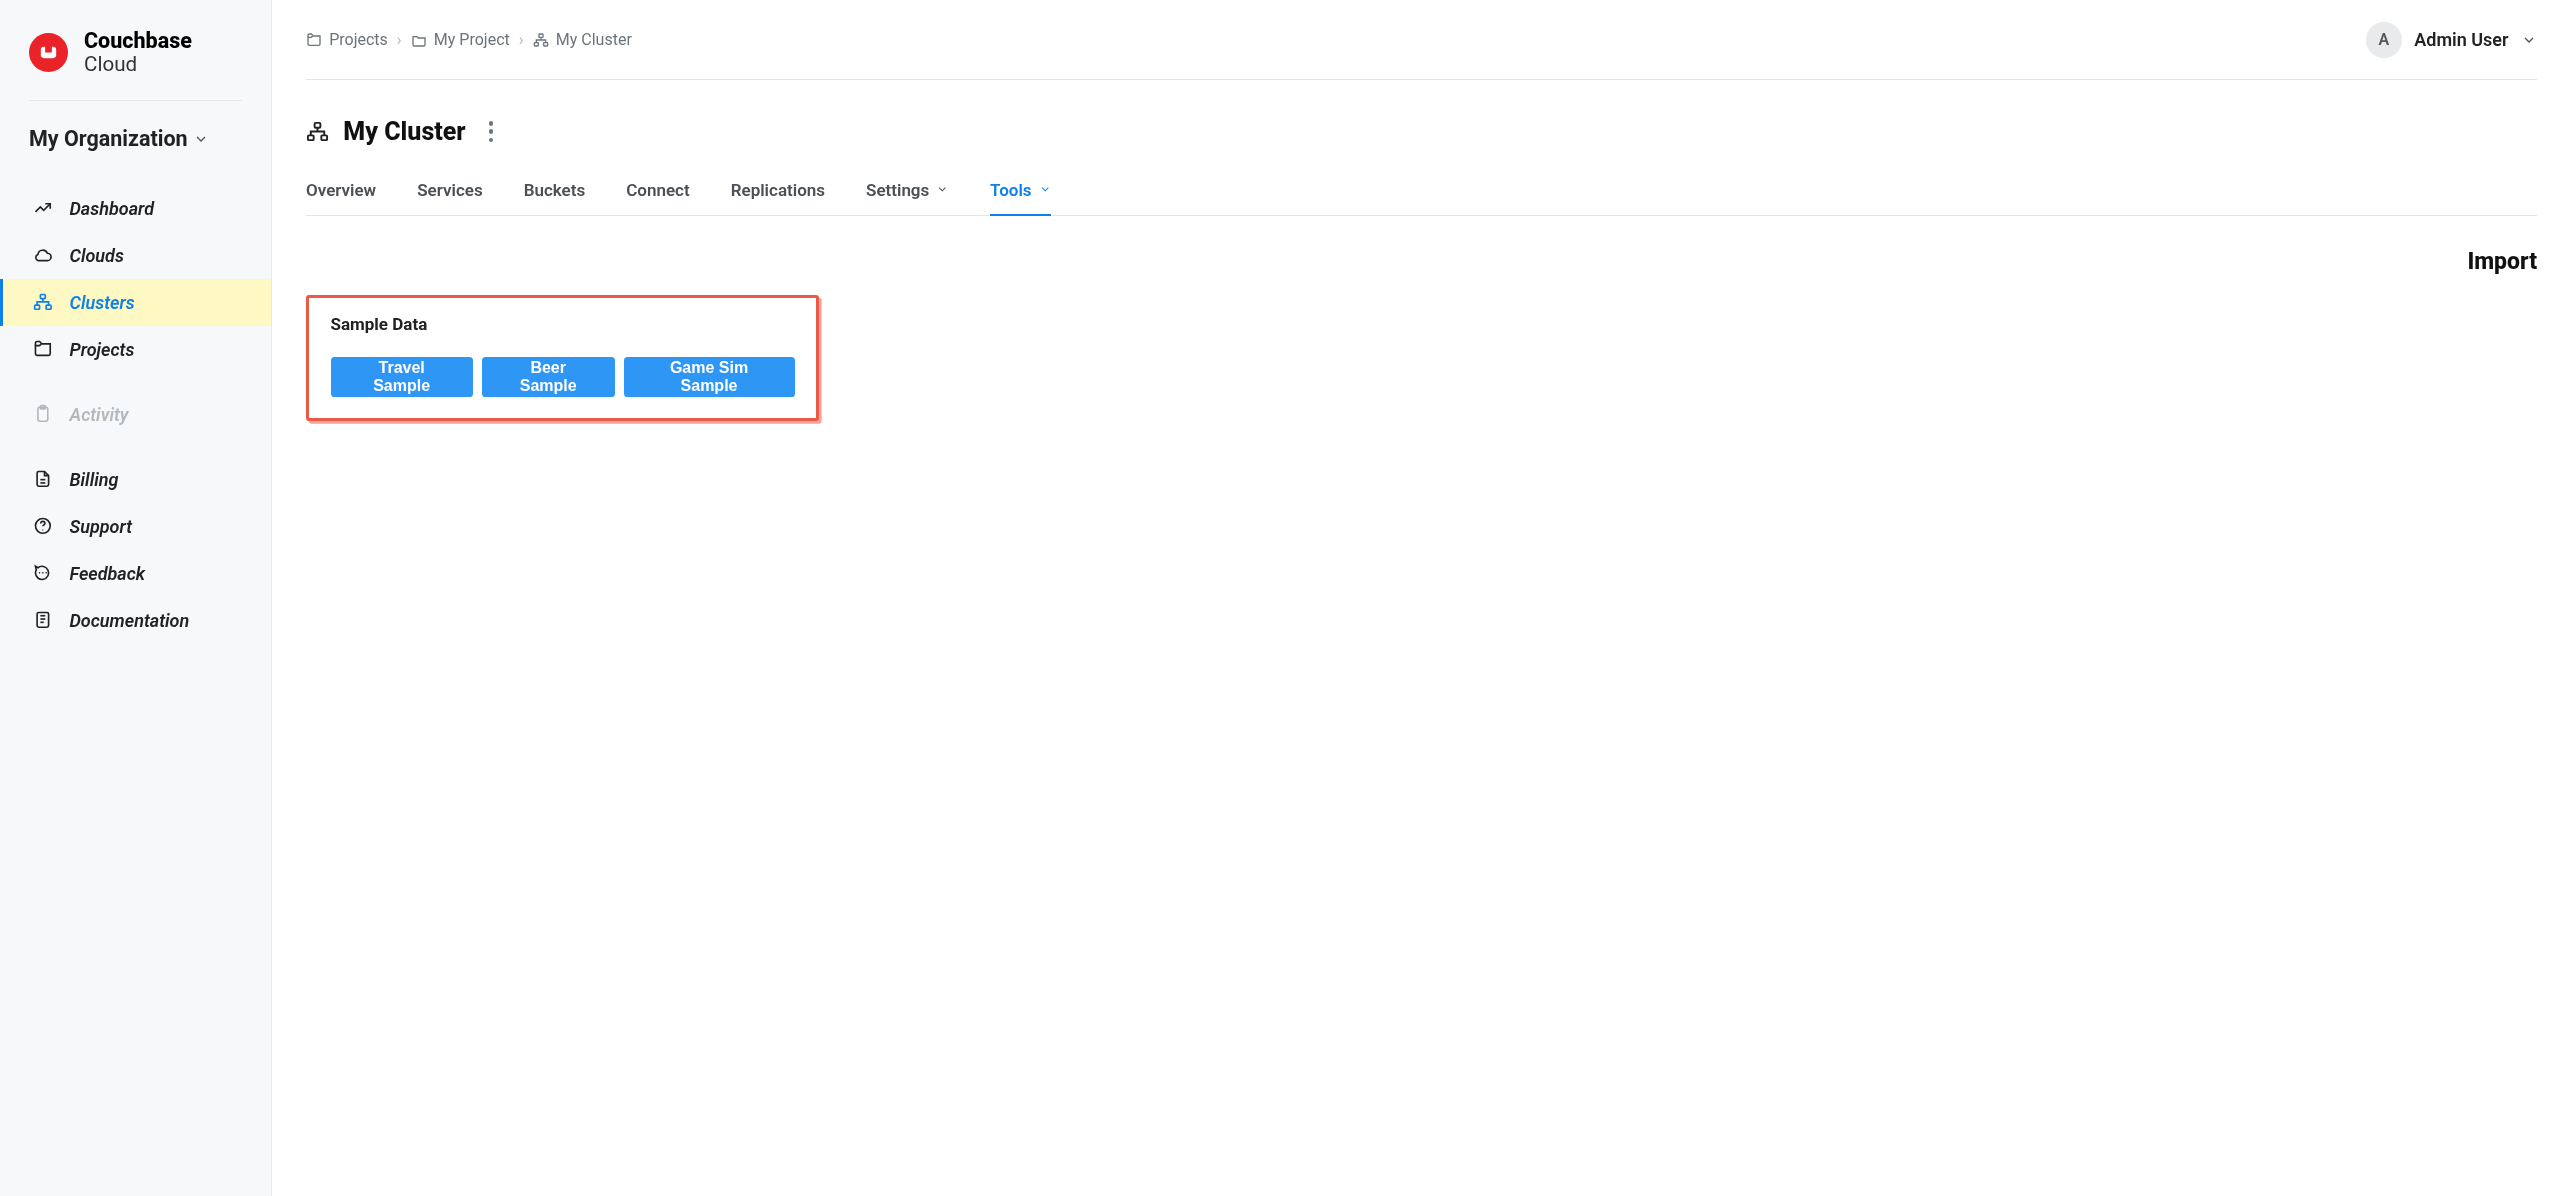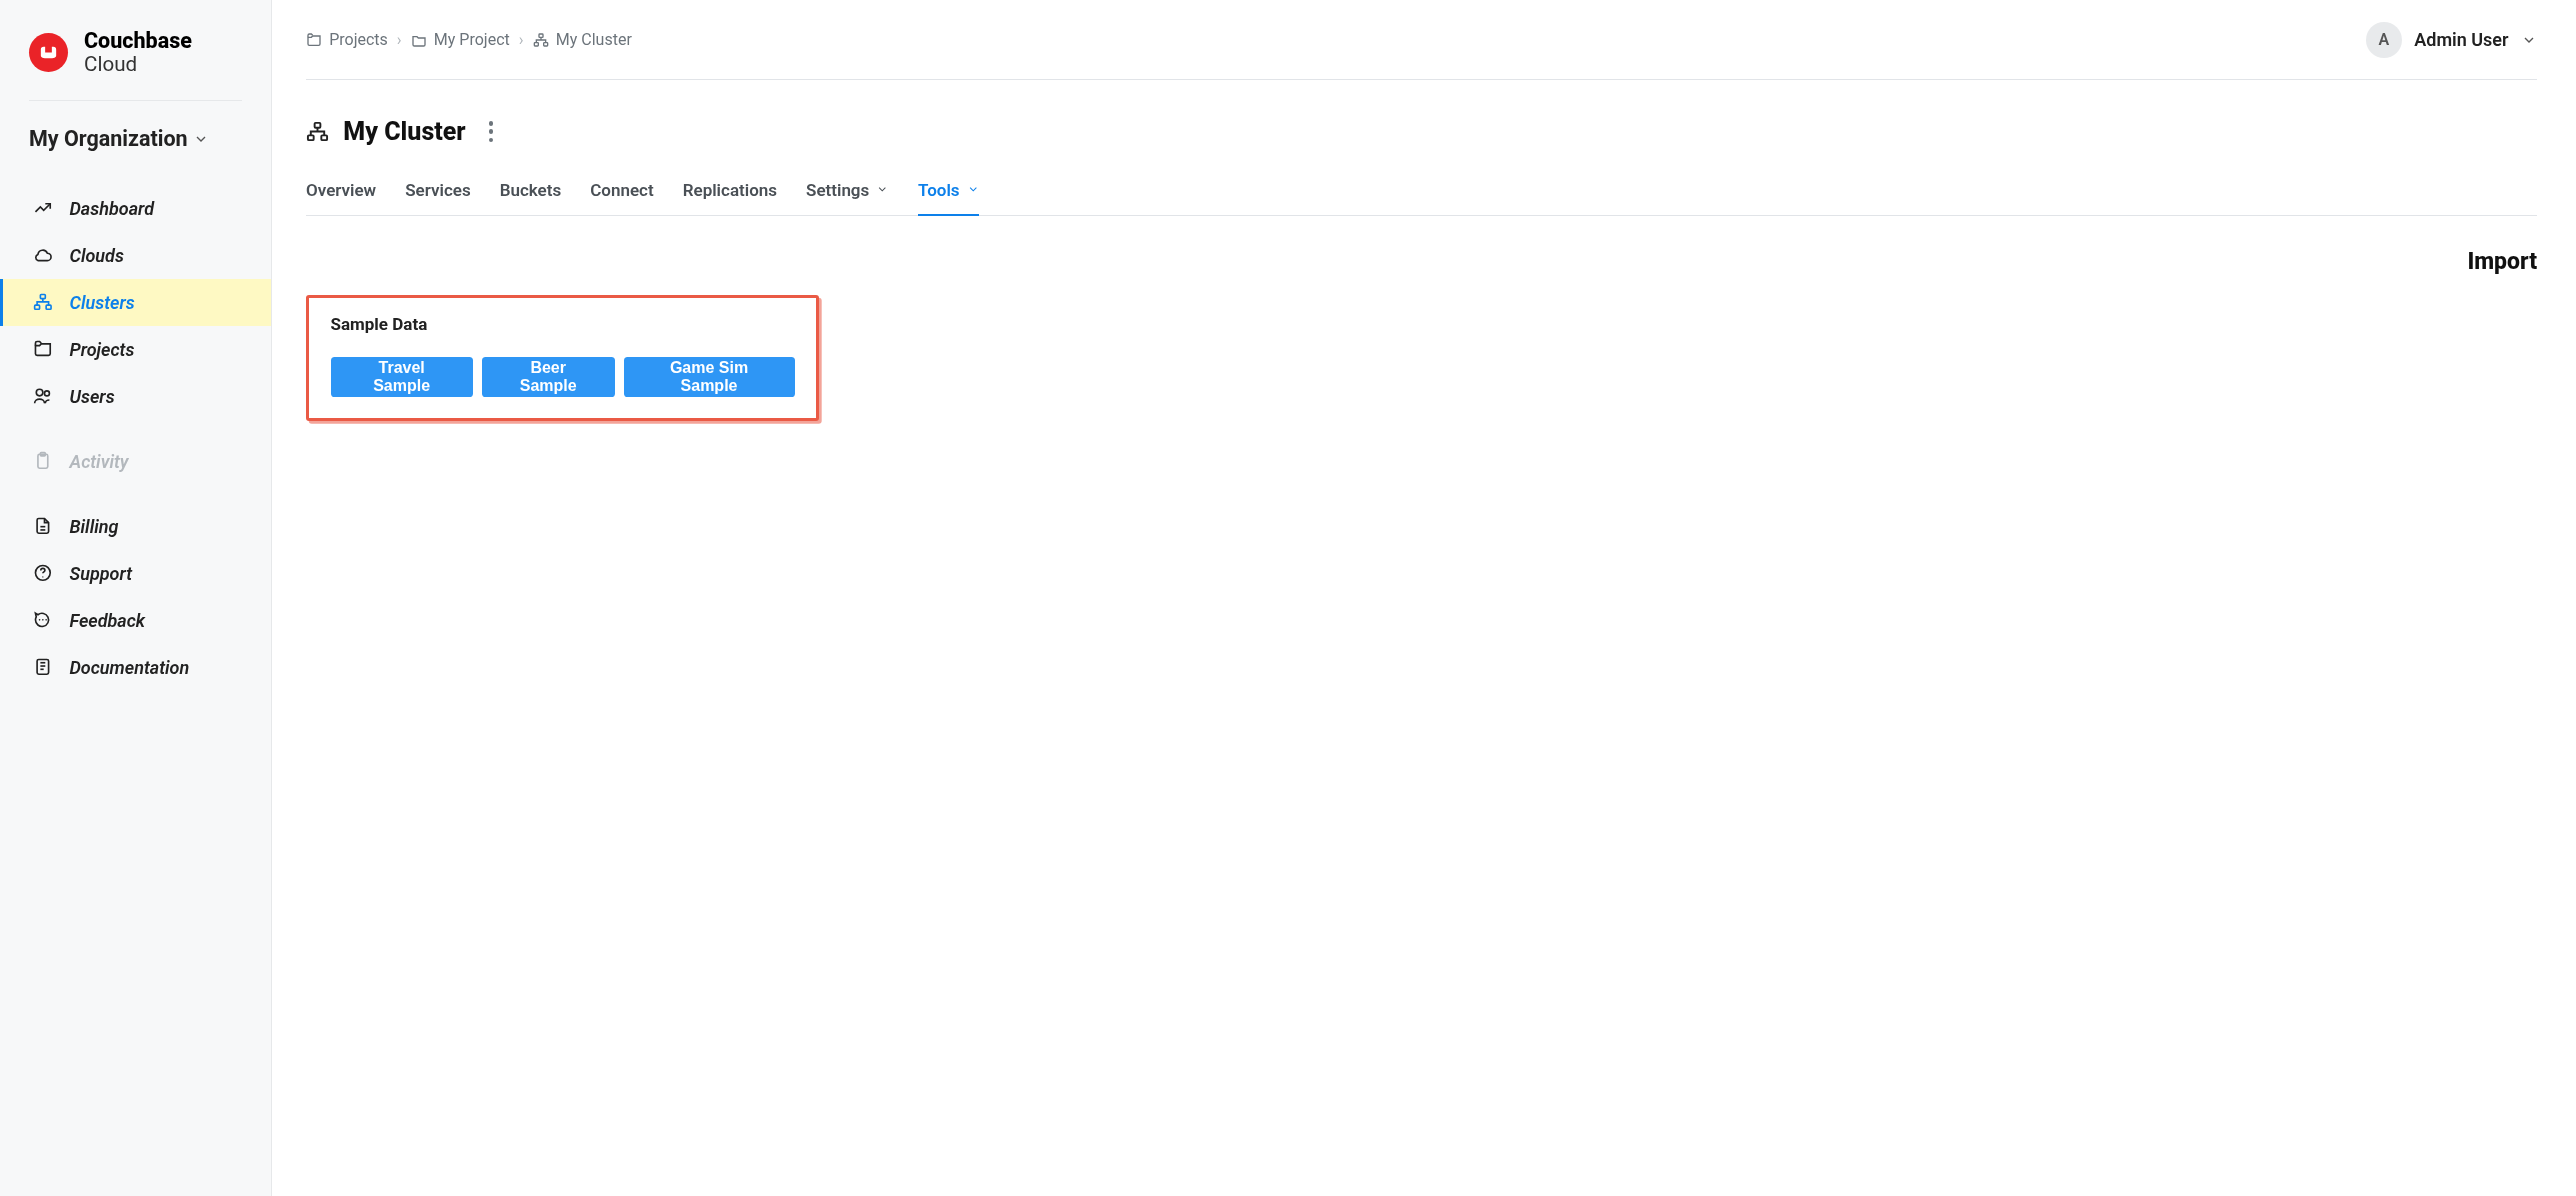--- a/index.html
+++ b/index.html
@@ -135,21 +135,21 @@
       margin-top: 36px;
     }
     .page-title {
       font-size: 25px; font-weight: 800; color: #111;
     }
     .cluster-icon { width:23px; height:23px; }
     .kebab { width:5.4px; display:flex; flex-direction:column; gap:3.6px; cursor:pointer; padding:5.4px 9px; }
     .kebab span { width:4.5px; height:4.5px; background:#6c747b; border-radius:2.7px; }
 
     .tabs {
-      display:flex; align-items:center; gap:29px;
+      display:flex; align-items:center; gap:41px;
       margin-top: 21.5px;
       border-bottom: 0.9px solid #e1e4e8;
       padding-bottom: 0;
     }
     .tab {
       font-size: 17px;
       font-weight: 600;
       color: #4a5056;
       padding: 10.7px 0 14.3px 0;
       cursor: pointer;
@@ -243,31 +243,20 @@
       <span>Clusters</span>
     </div>
     <div class="nav-item">
       <span class="nav-icon">
         <svg viewBox="0 0 24 24" width="19.7" height="19.7" fill="none" stroke="currentColor" stroke-width="2">
             <path d="M3 8h5l2-2h11v12a2 2 0 0 1-2 2H5a2 2 0 0 1-2-2V8z"></path>
             <path d="M3 8V5a2 2 0 0 1 2-2h3l2 2"></path>
           </svg>
       </span>
       <span>Projects</span>
-    </div>
-    <div class="nav-item">
-      <span class="nav-icon">
-        <svg viewBox="0 0 24 24" width="19.7" height="19.7" fill="none" stroke="currentColor" stroke-width="2">
-            <circle cx="8" cy="8" r="4"></circle>
-            <path d="M2 21c0-3 3-5 6-5s6 2 6 5"></path>
-            <circle cx="17" cy="9" r="3"></circle>
-            <path d="M15 21c0-2 2-4 5-4"></path>
-          </svg>
-      </span>
-      <span>Users</span>
     </div>
     <div class="nav-sep"></div>
     <div class="nav-item disabled">
       <span class="nav-icon">
         <svg viewBox="0 0 24 24" width="19.7" height="19.7" fill="none" stroke="currentColor" stroke-width="2">
             <rect x="6" y="4" width="12" height="17" rx="2"></rect>
             <rect x="9" y="2" width="6" height="4" rx="1"></rect>
           </svg>
       </span>
       <span>Activity</span>

